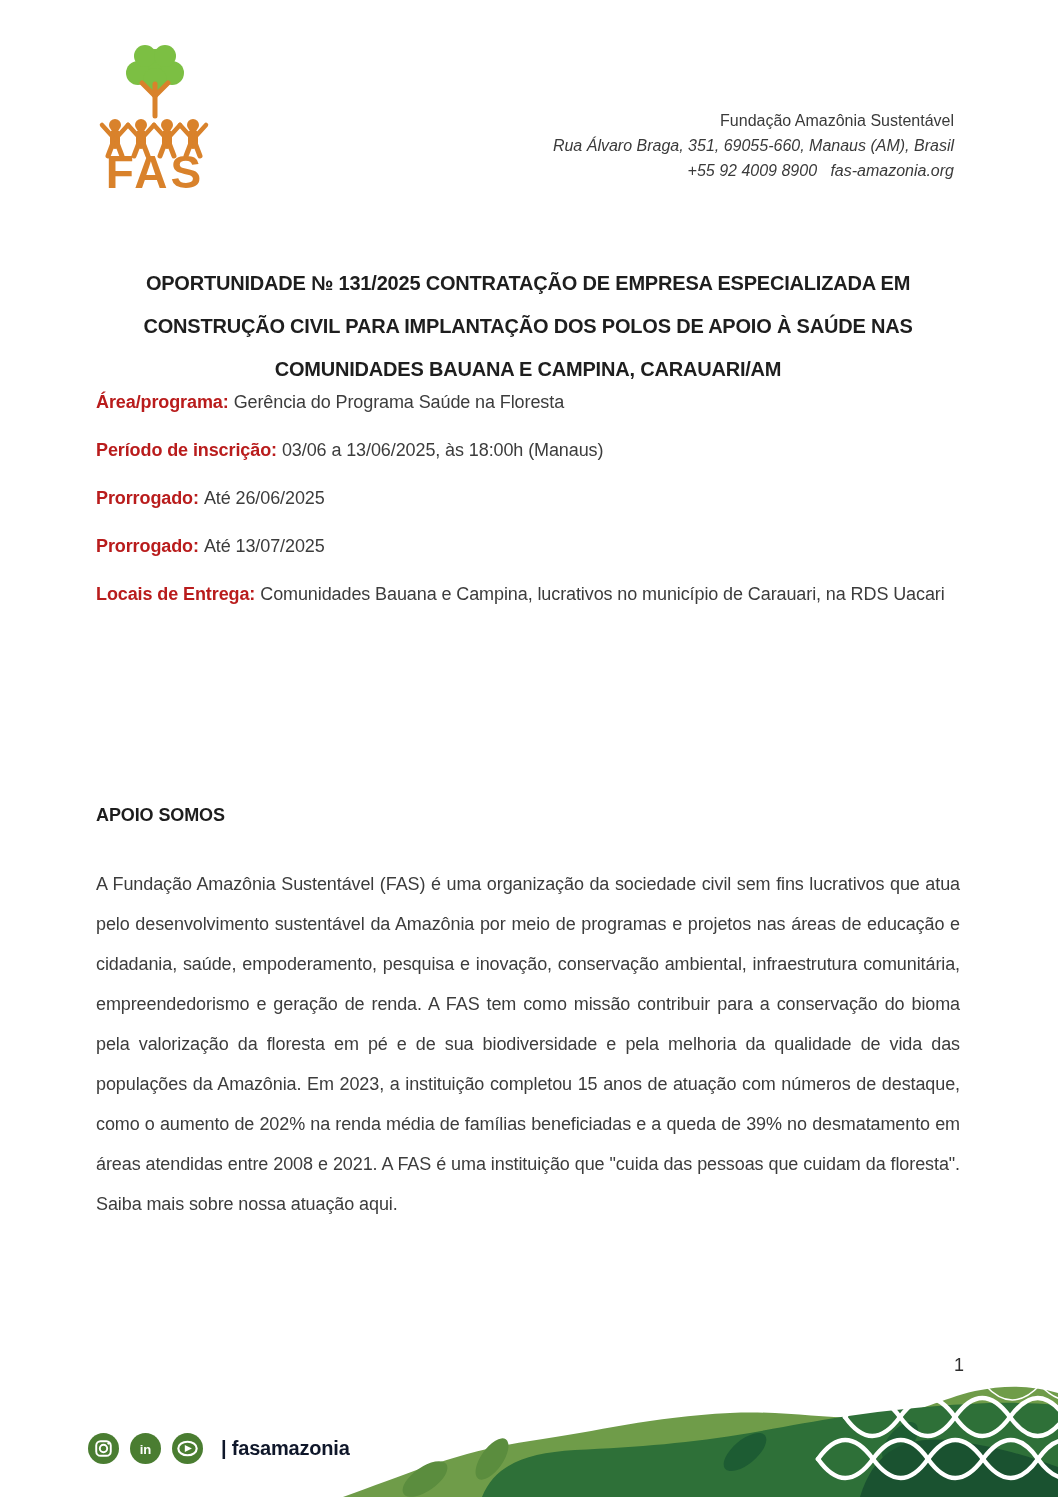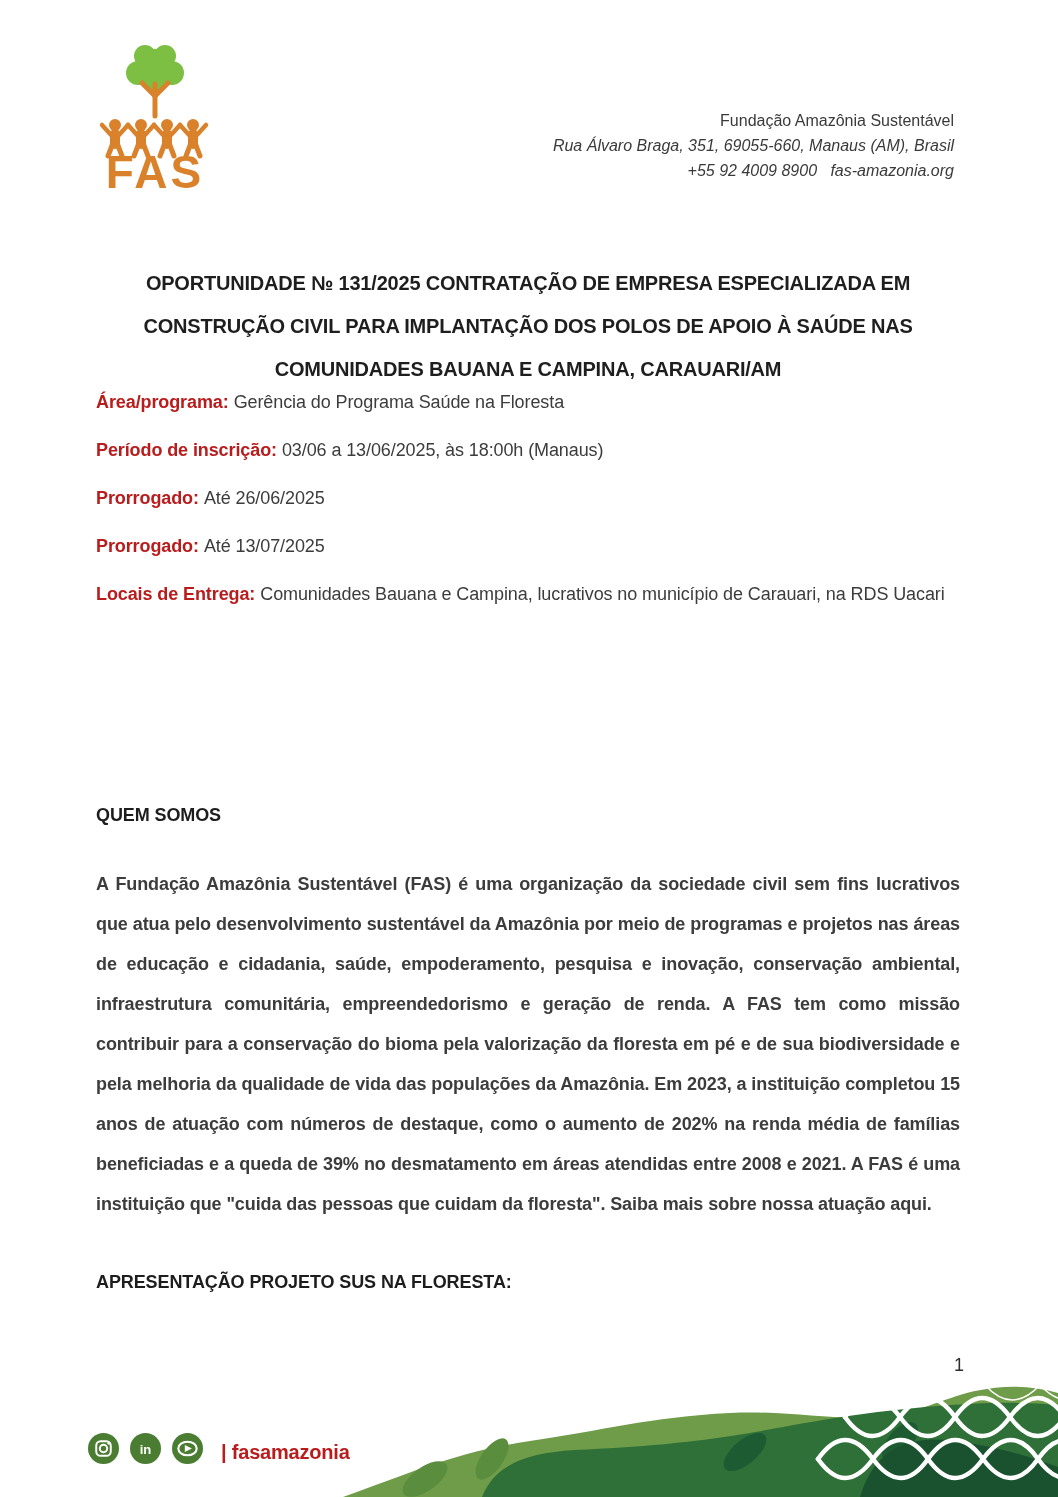--- a/index.html
+++ b/index.html
@@ -33,34 +33,34 @@
   .field b{color:#b91c1c;margin-right:5px;}
   
   .sec-heading{
     position:absolute;left:96px;right:98px;
     font-size:18px;font-weight:700;color:#1d1d1d;letter-spacing:-0.1px;
   }
   .sec-heading.h1{top:805px;}
   .sec-heading.h2{top:1272px;}
   .sec-body{
     position:absolute;left:96px;right:98px;top:864px;
-    font-size:18px;line-height:40px;text-align:justify;letter-spacing:-0.1px;color:#3c3c3c;font-weight:bold;
+    font-size:18px;line-height:40px;text-align:justify;letter-spacing:-0.1px;color:#3c3c3c;
   }
   
   .page-number{position:absolute;top:1355px;right:94px;font-size:18px;color:#2e2e2e;}
   
   .footer-art{position:absolute;left:0;bottom:0;width:1058px;height:150px;display:block;}
   .footer-social{
     position:absolute;left:88px;top:1433px;
-    display:flex;align-items:flex-end;gap:11px;
+    display:flex;align-items:center;gap:11px;
   }
   .sicon{width:31px;height:31px;display:inline-block;cursor:pointer;}
   .sicon svg{width:31px;height:31px;display:block;}
   .handle{
-    margin-left:7px;font-size:20px;font-weight:700;color:#b91c1c;letter-spacing:-0.2px;
+    margin-left:7px;font-size:20px;font-weight:700;color:#0f172a;letter-spacing:-0.2px;
   }
 </style>
 </head>
 <body>
 
 <div class="page">
 
   <div class="logo">
     <svg viewBox="0 0 124 152" xmlns="http://www.w3.org/2000/svg">
       <g>
@@ -131,23 +131,22 @@
       <b>Prorrogado:</b><span>Até 26/06/2025</span>
     </p>
     <p class="field">
       <b>Prorrogado:</b><span>Até 13/07/2025</span>
     </p>
     <p class="field">
       <b>Locais de Entrega:</b><span>Comunidades Bauana e Campina, lucrativos no município de Carauari, na RDS Uacari</span>
     </p>
   </div>
 
-  <div class="sec-heading h1">QUEM SOMOS</div>
+  <div class="sec-heading h1">APOIO SOMOS</div>
   <div class="sec-body">A Fundação Amazônia Sustentável (FAS) é uma organização da sociedade civil sem fins lucrativos que atua pelo desenvolvimento sustentável da Amazônia por meio de programas e projetos nas áreas de educação e cidadania, saúde, empoderamento, pesquisa e inovação, conservação ambiental, infraestrutura comunitária, empreendedorismo e geração de renda. A FAS tem como missão contribuir para a conservação do bioma pela valorização da floresta em pé e de sua biodiversidade e pela melhoria da qualidade de vida das populações da Amazônia. Em 2023, a instituição completou 15 anos de atuação com números de destaque, como o aumento de 202% na renda média de famílias beneficiadas e a queda de 39% no desmatamento em áreas atendidas entre 2008 e 2021. A FAS é uma instituição que "cuida das pessoas que cuidam da floresta". Saiba mais sobre nossa atuação aqui.</div>
-  <div class="sec-heading h2">APRESENTAÇÃO PROJETO SUS NA FLORESTA:</div>
 
   <div class="page-number">1</div>
 
   <svg class="footer-art" viewBox="0 0 1058 150" xmlns="http://www.w3.org/2000/svg" preserveAspectRatio="none">
 
     <path fill="#6F9C49" d="M343 150
       C410 126 460 104 530 94
       C600 84 650 70 730 66
       C790 63 830 74 880 70
       C920 66 940 52 975 44

